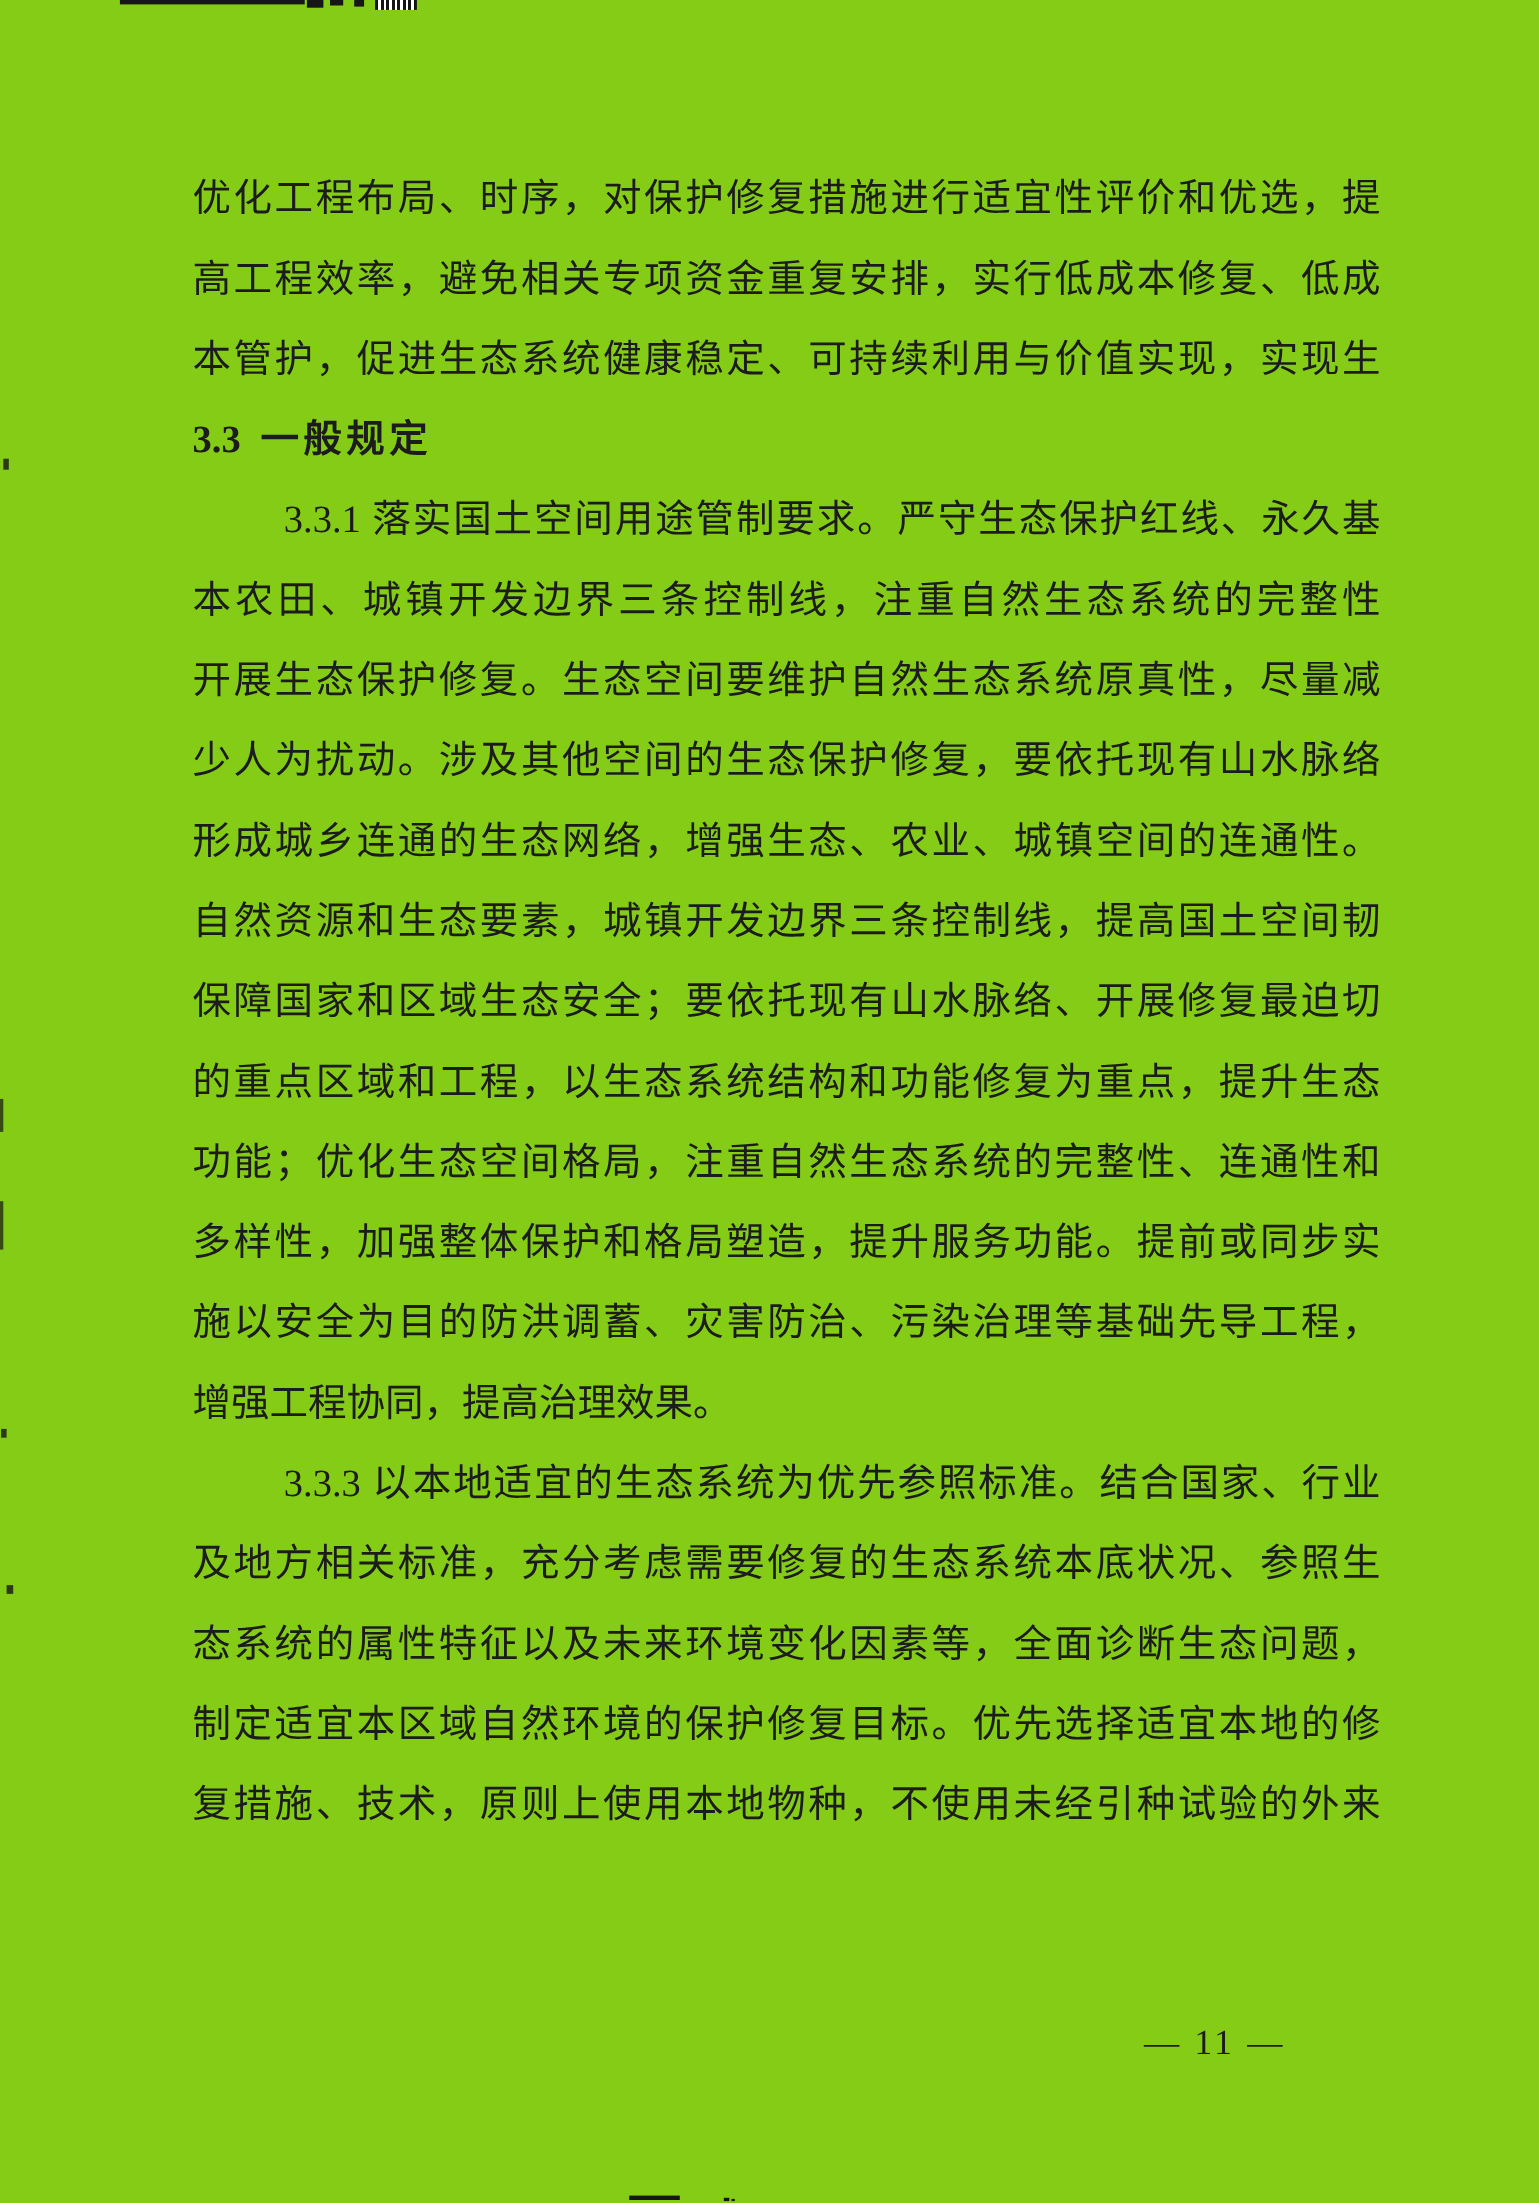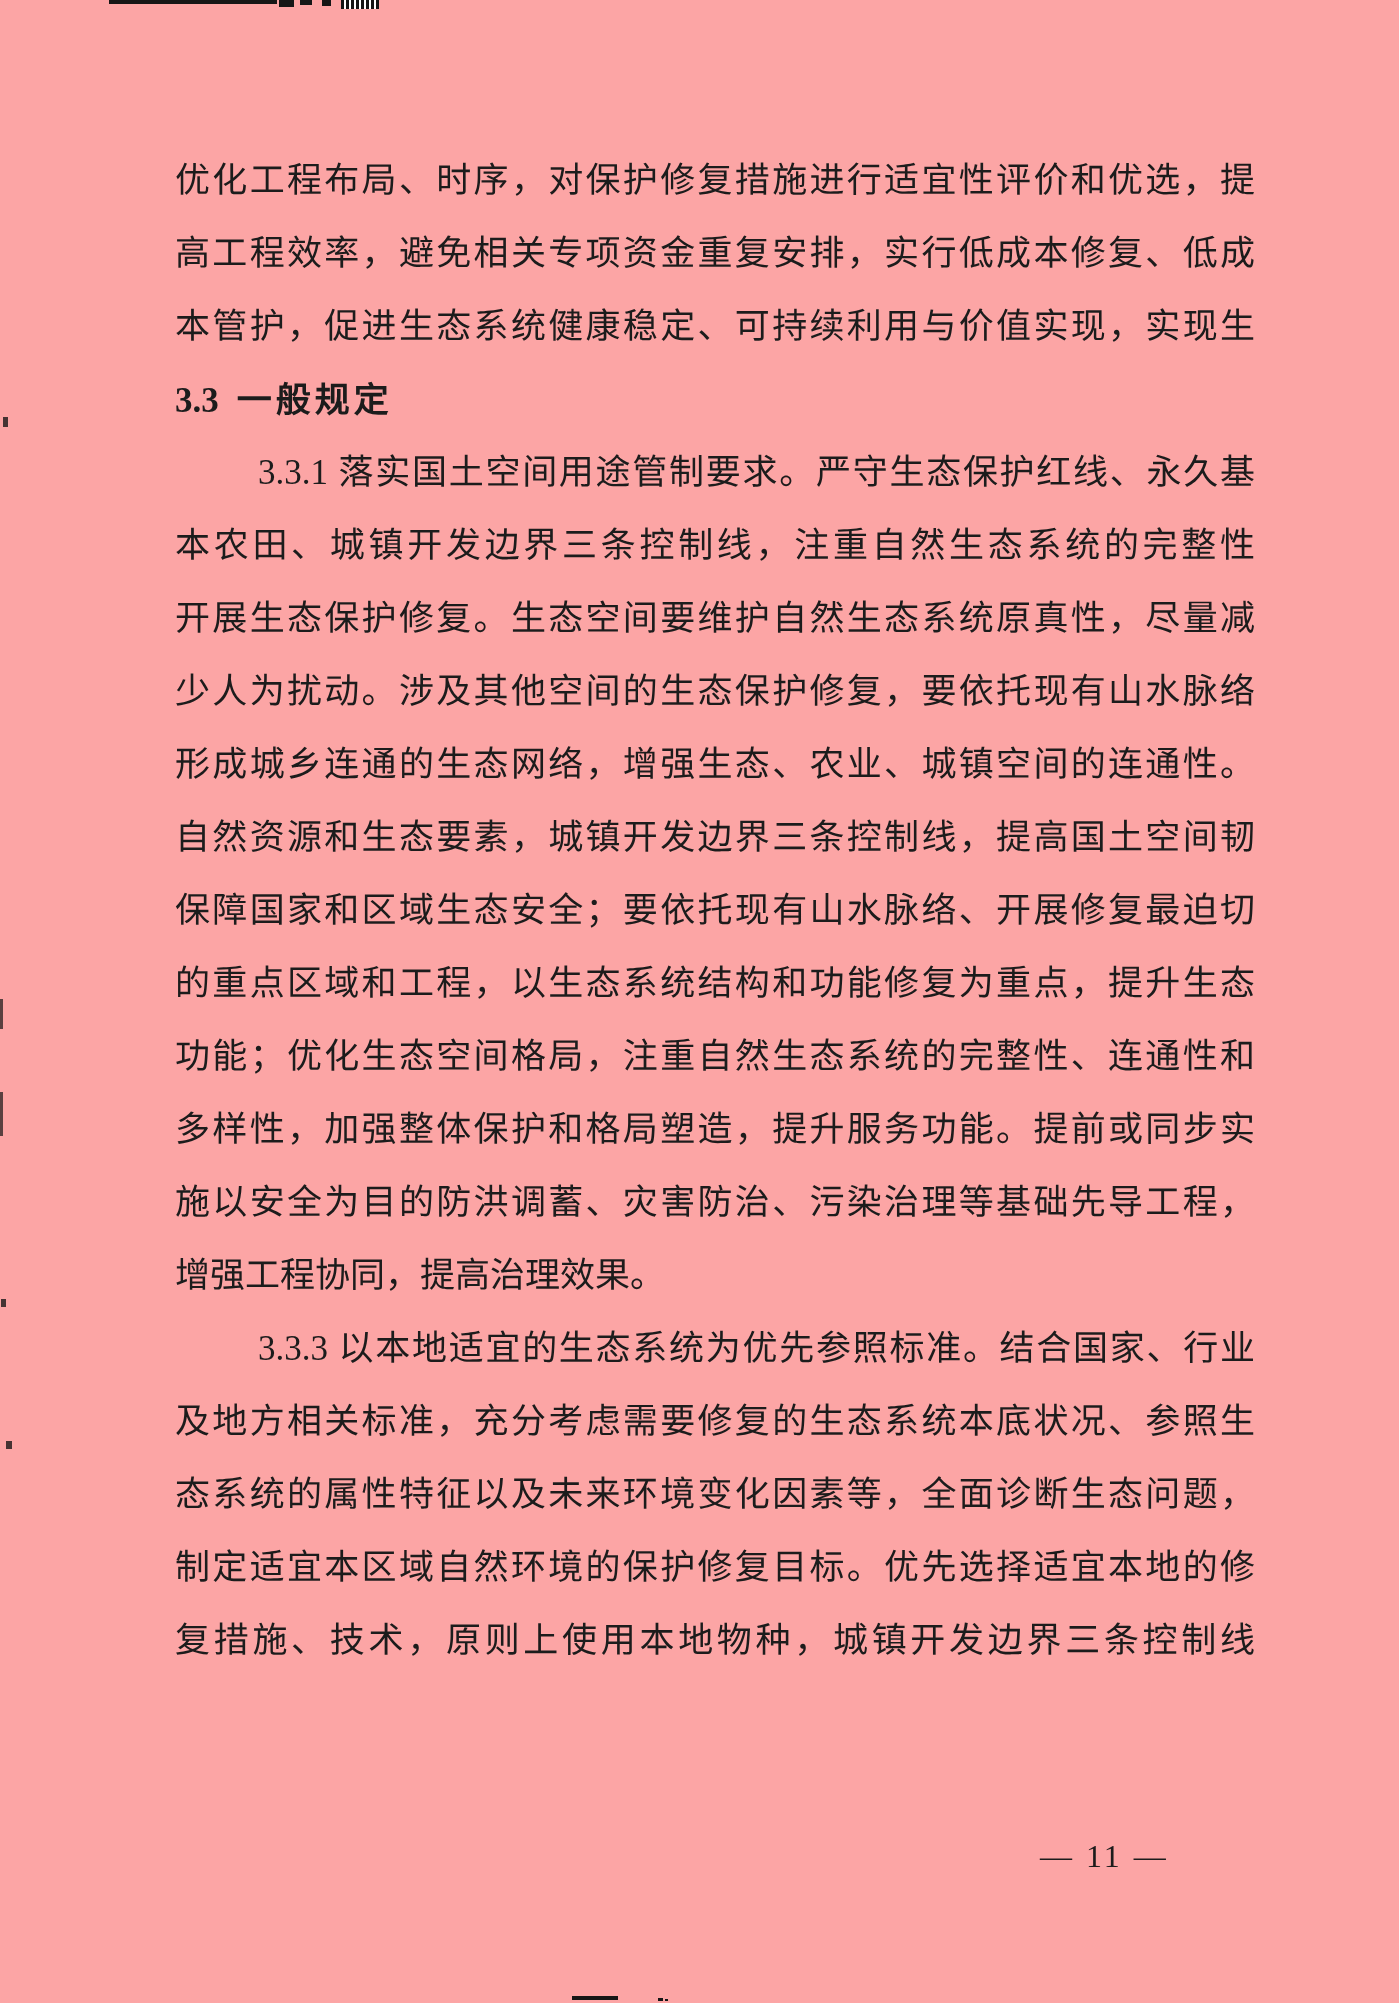--- a/index.html
+++ b/index.html
@@ -1,20 +1,20 @@
 <!DOCTYPE html>
 <html lang="zh-CN"><head>
 <meta charset="utf-8">
 <style>
   html,body{margin:0;padding:0;background:#ffffff;}
   .page{
     position:relative;
     width:1399px;
     height:2003px;
-    background:#fca5a5;
+    background:#84cc16;
     overflow:hidden;
     font-family:"Liberation Serif","DejaVu Serif",serif;
     color:#1c1c1c;
   }
   .content{
     position:absolute;
     left:175px;
     top:144px;
     width:1080px;
   }
@@ -110,19 +110,19 @@
         <div class="line">功能；优化生态空间格局，注重自然生态系统的完整性、连通性和</div>
         <div class="line">多样性，加强整体保护和格局塑造，提升服务功能。提前或同步实</div>
         <div class="line">施以安全为目的防洪调蓄、灾害防治、污染治理等基础先导工程，</div>
         <div class="line last-left">增强工程协同，提高治理效果。</div>
       </div>
       <div class="paragraph">
         <div class="line indent">3.3.3 以本地适宜的生态系统为优先参照标准。结合国家、行业</div>
         <div class="line">及地方相关标准，充分考虑需要修复的生态系统本底状况、参照生</div>
         <div class="line">态系统的属性特征以及未来环境变化因素等，全面诊断生态问题，</div>
         <div class="line">制定适宜本区域自然环境的保护修复目标。优先选择适宜本地的修</div>
-        <div class="line">复措施、技术，原则上使用本地物种，城镇开发边界三条控制线</div>
+        <div class="line">复措施、技术，原则上使用本地物种，不使用未经引种试验的外来</div>
       </div>
     </div>
 
   <div class="page-number">— 11 —</div>
 
 </div>
 
 </body></html>

